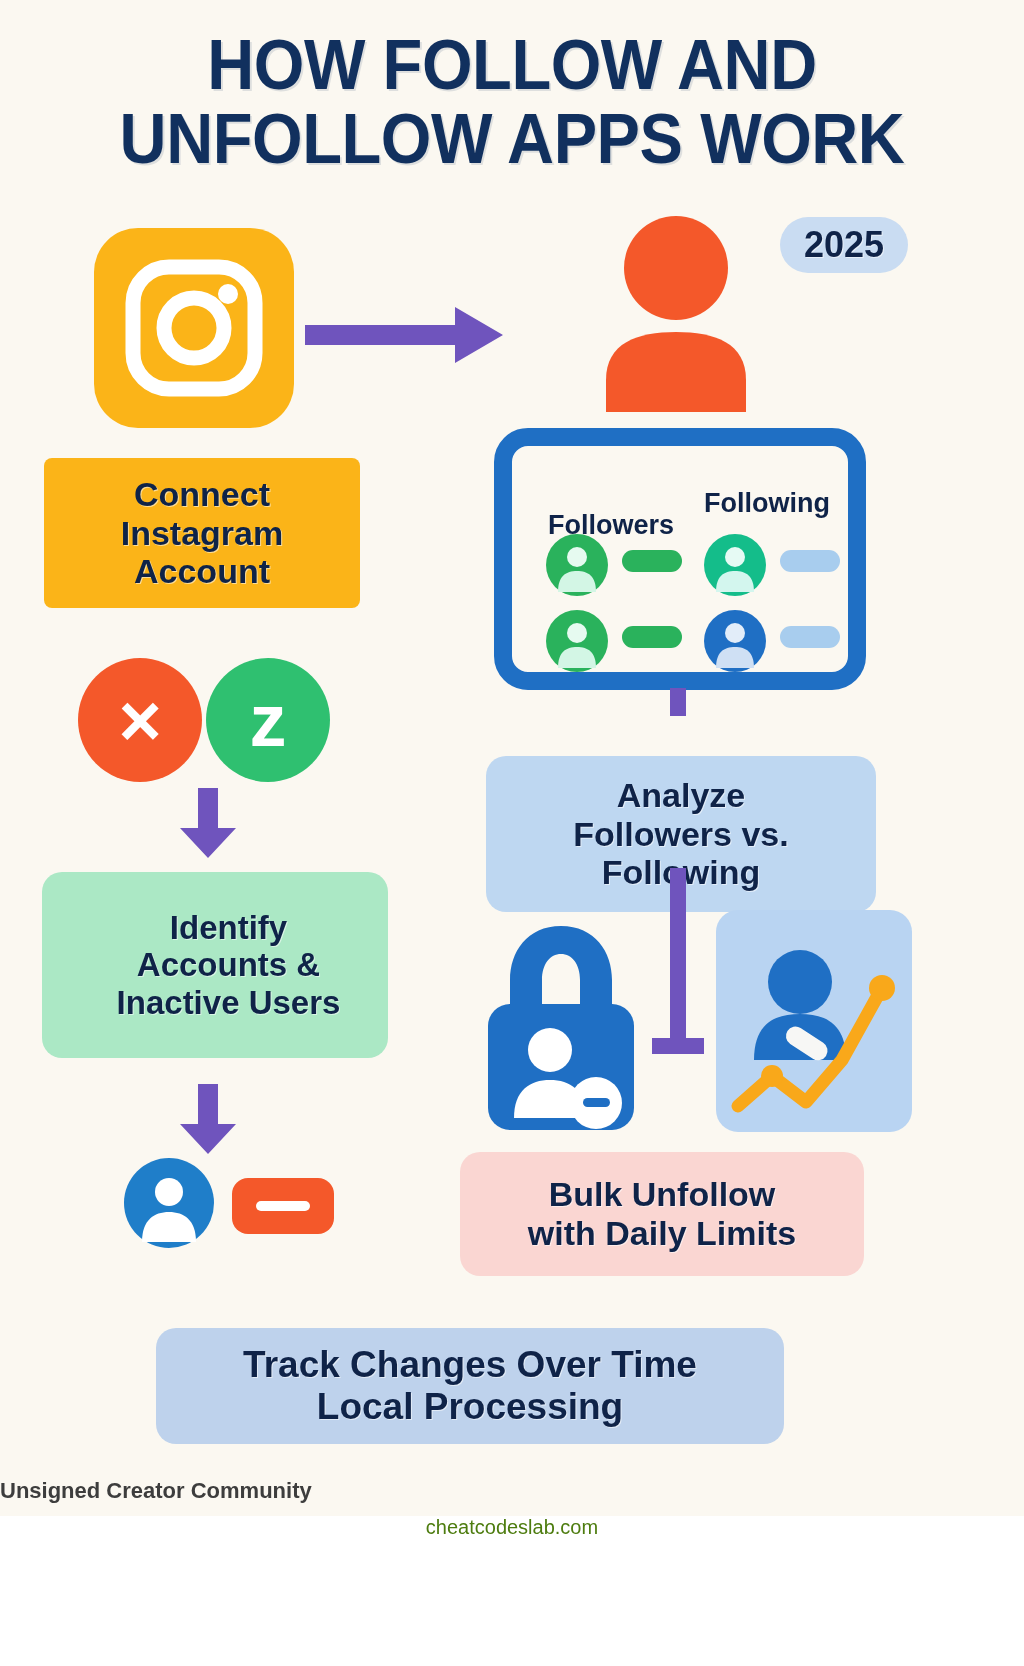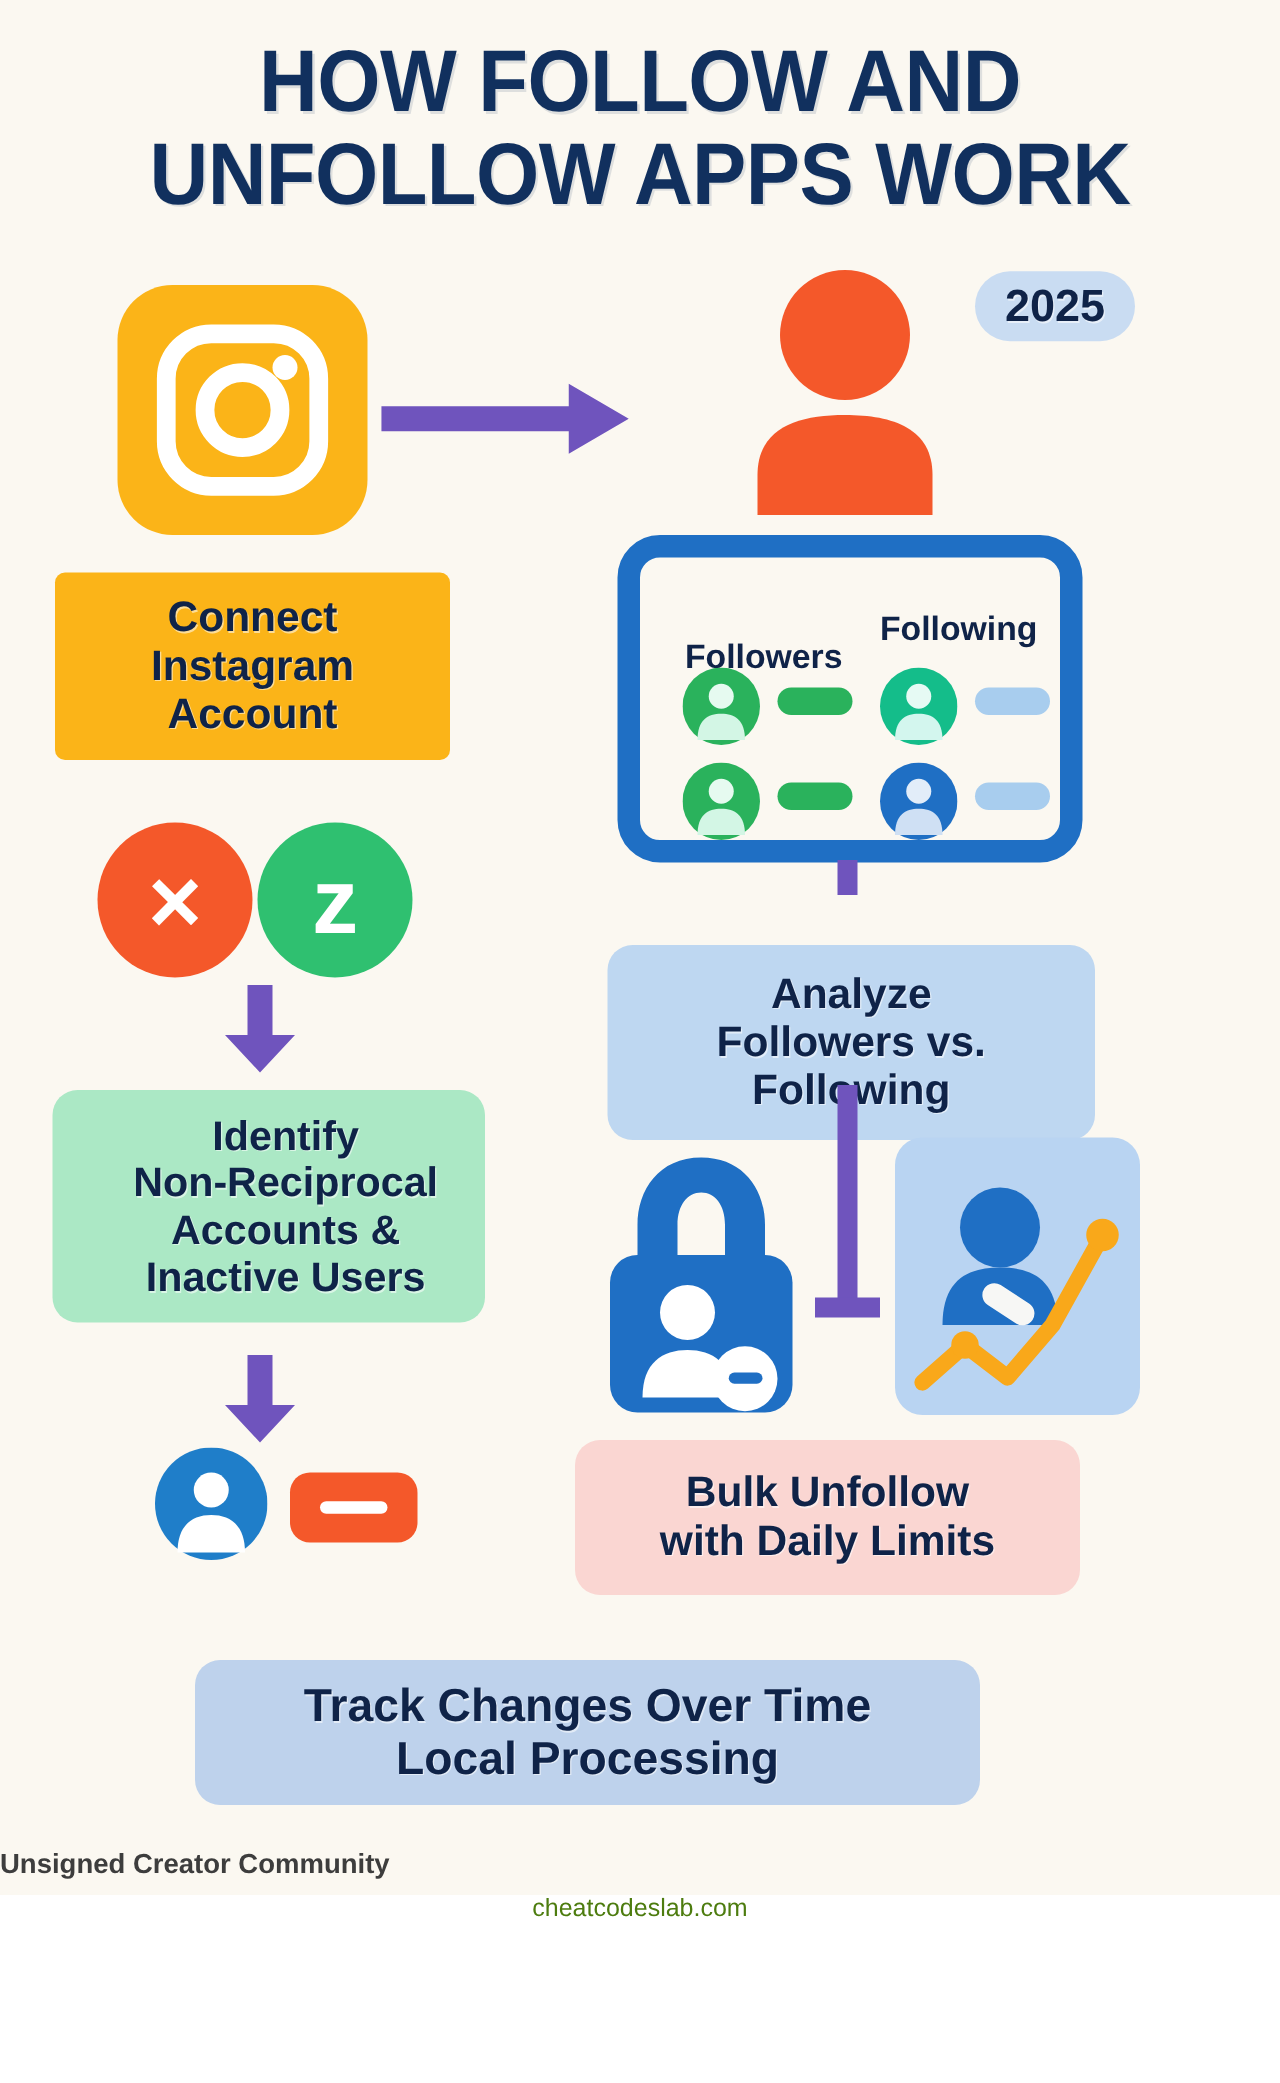--- a/index.html
+++ b/index.html
@@ -311,21 +311,20 @@
     <span>z</span>
   </div>
 
   <svg id="arrow-down-1" class="abs" width="60" height="72" viewBox="0 0 60 72">
     <path d="M20 0 H40 V40 H58 L30 70 L2 40 H20 Z" fill="#6f54bd"></path>
   </svg>
 
   <div id="identify-box" class="chip">
     <div>
       <div>Identify</div>
-      <div>Non-Reciprocal</div>
       <div>Accounts &amp;</div>
       <div>Inactive Users</div>
     </div>
   </div>
 
   <svg id="arrow-down-2" class="abs" width="60" height="72" viewBox="0 0 60 72">
     <path d="M20 0 H40 V40 H58 L30 70 L2 40 H20 Z" fill="#6f54bd"></path>
   </svg>
 
   <svg id="lock-icon" class="abs" width="162" height="216" viewBox="0 0 162 216">

